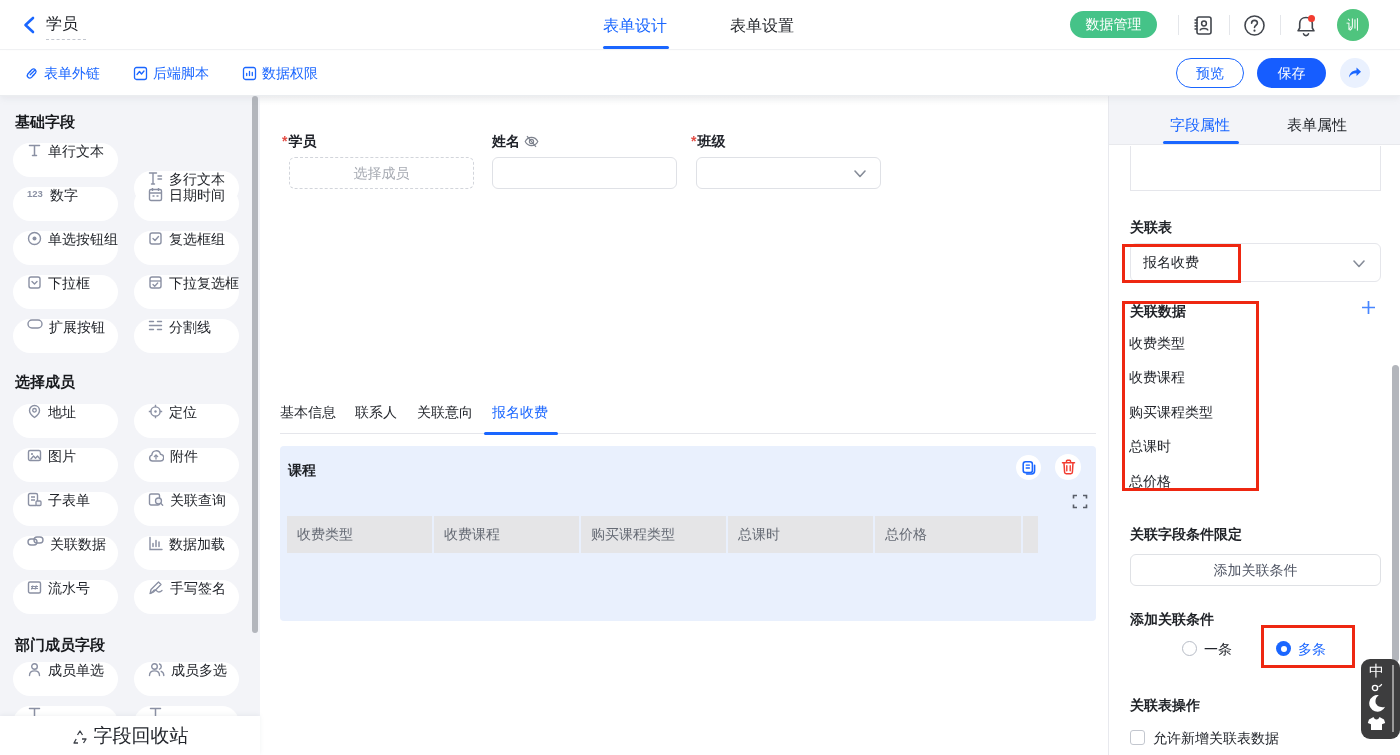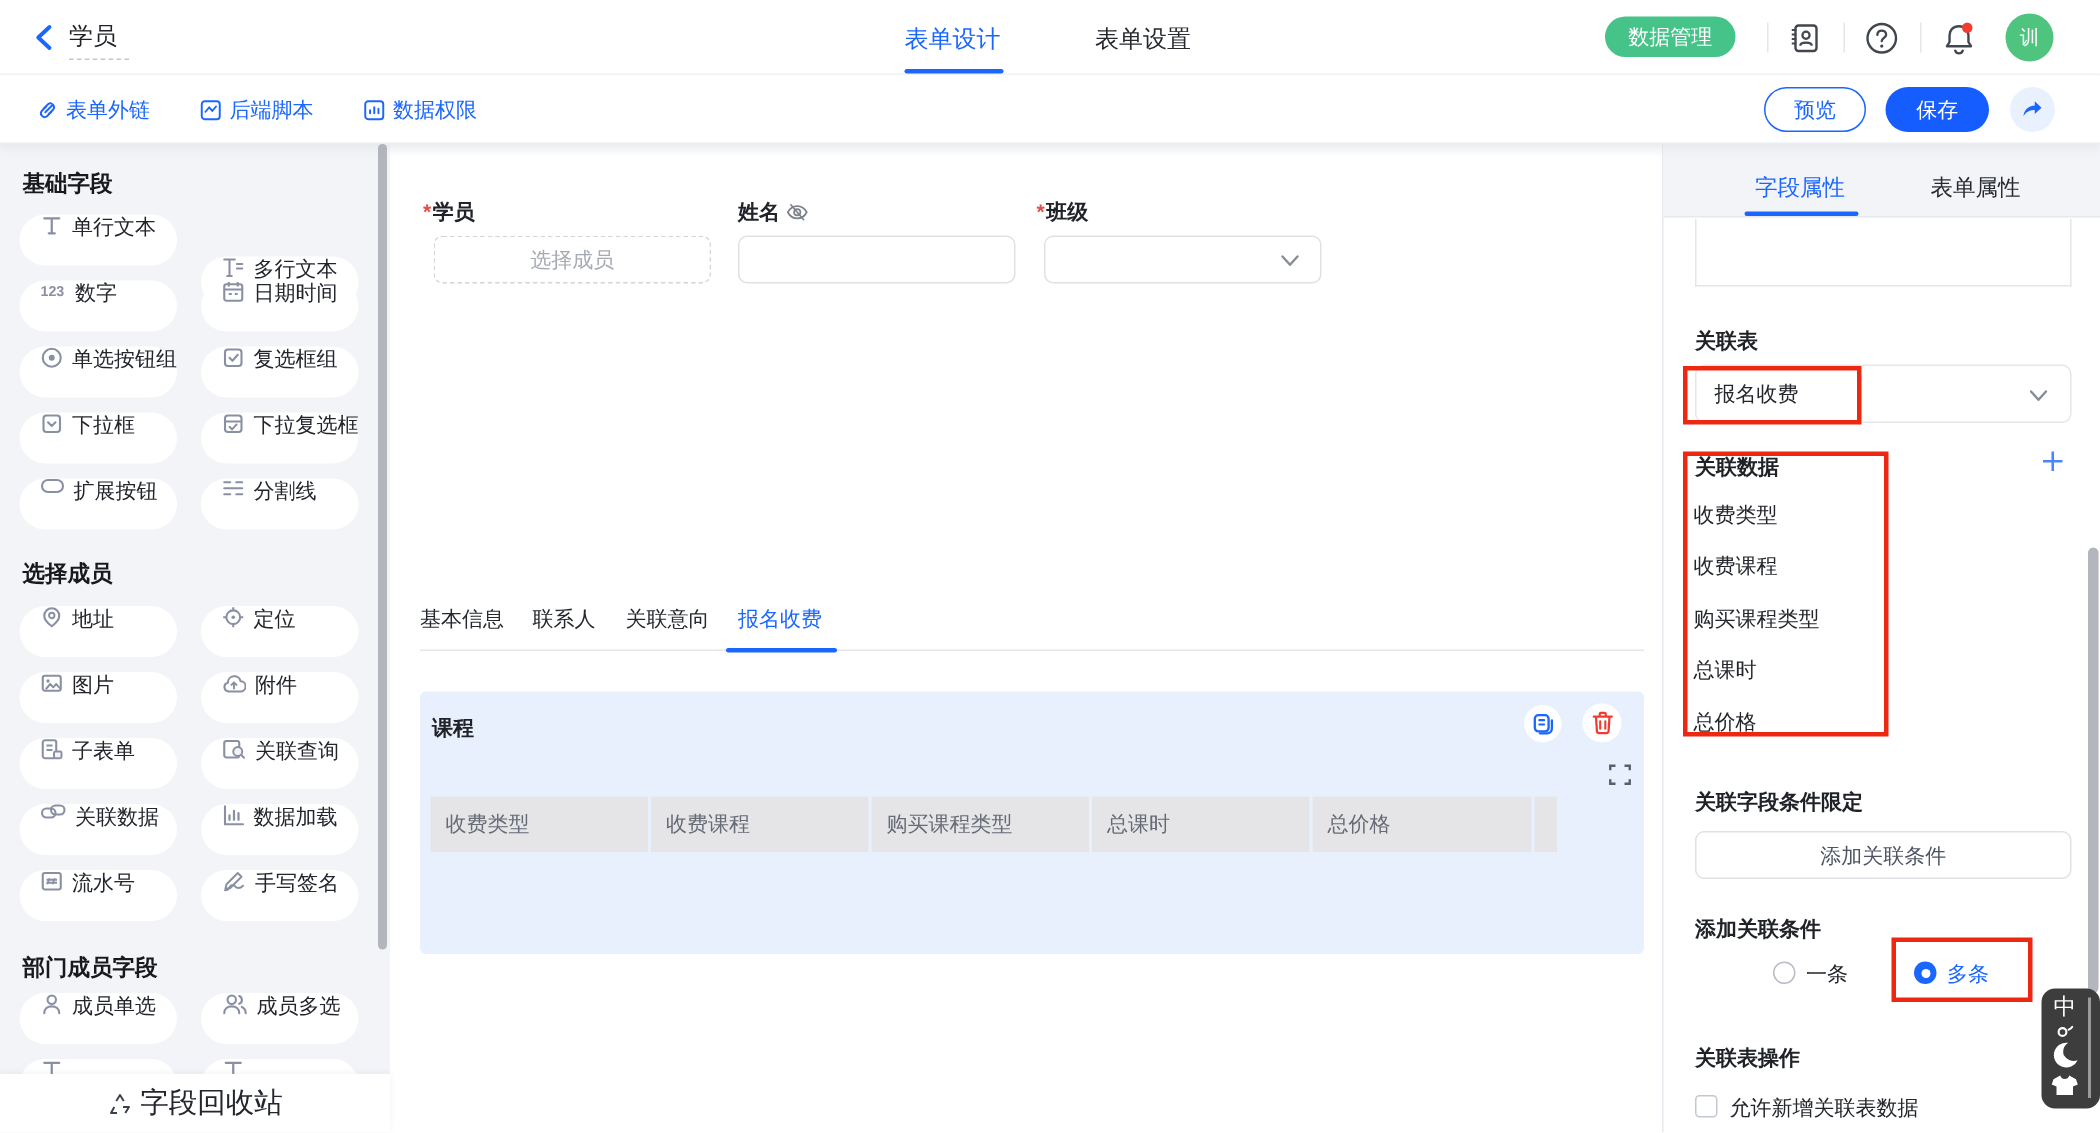--- a/index.html
+++ b/index.html
@@ -43,21 +43,21 @@
 #canvas { position:absolute; left:260px; top:96px; width:848px; height:557px; background:#fff; }
 #canvasShade { position:absolute; left:0; top:0; width:848px; height:9px; background:linear-gradient(#f7f7f8, #ffffff); }
 .flabel { position:absolute; font-size:14px; font-weight:600; color:#20232a; }
 .star { color:#e34d45; margin-right:1px; font-weight:600; }
 .fbox { position:absolute; top:61px; width:185px; height:32px; border:1px solid #dfe1e6; border-radius:6px; background:#fff; }
 
 .ftab { position:absolute; top:308px; font-size:14px; color:#25282e; }
 #ftabLine { position:absolute; left:20px; top:337px; width:816px; height:1px; background:#e5e6eb; }
 #ftabActUl { position:absolute; left:224px; top:336px; width:74px; height:3px; background:#1a66ff; border-radius:2px; }
 
-#panel { position:absolute; left:20px; top:365px; width:816px; height:175px; background:#e9f0fd; border-radius:4px; }
+#panel { position:absolute; left:20px; top:350px; width:816px; height:175px; background:#e9f0fd; border-radius:4px; }
 #panelTitle { position:absolute; left:8px; top:16px; font-weight:bold; font-size:14px; color:#1f2227; }
 .circBtn { position:absolute; top:9px; width:25px; height:25px; background:#fff; border-radius:50%; display:flex; align-items:center; justify-content:center; }
 
 .thcell { position:absolute; top:70px; height:37px; background:#e5e5e7; color:#666b75; font-size:14px; line-height:37px; padding-left:10px; }
 
 
 #rp { position:absolute; left:1108px; top:96px; width:274px; height:659px; background:#fff; border-left:1px solid #e8e9ee; }
 .rtab { position:absolute; top:20px; font-size:15px; }
 #rtabUl { position:absolute; left:54px; top:45px; width:76px; height:3px; background:#1a66ff; border-radius:2px; }
 #rpDivider { position:absolute; left:0; top:48px; width:292px; height:1px; background:#e8e9ed; }

